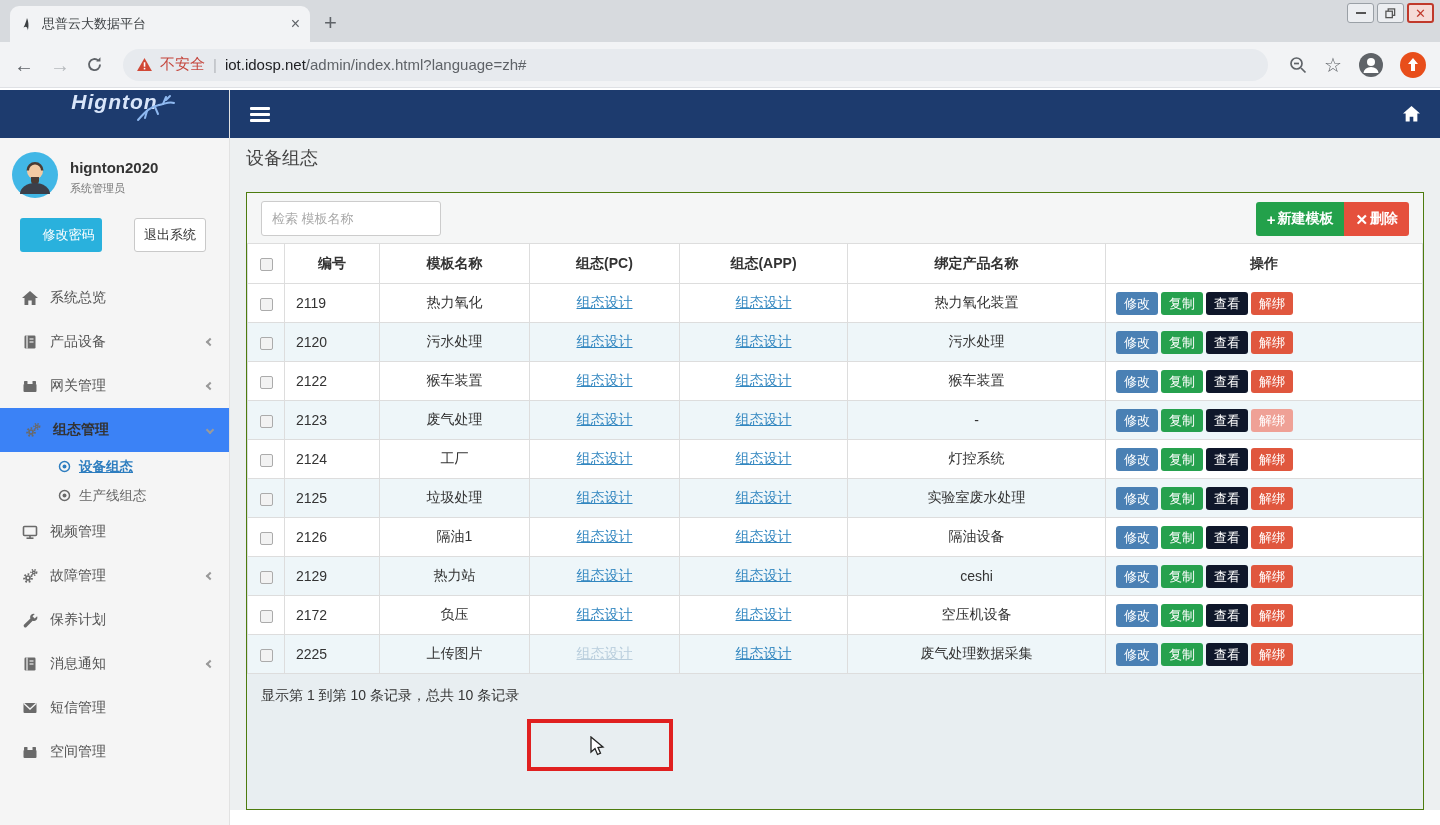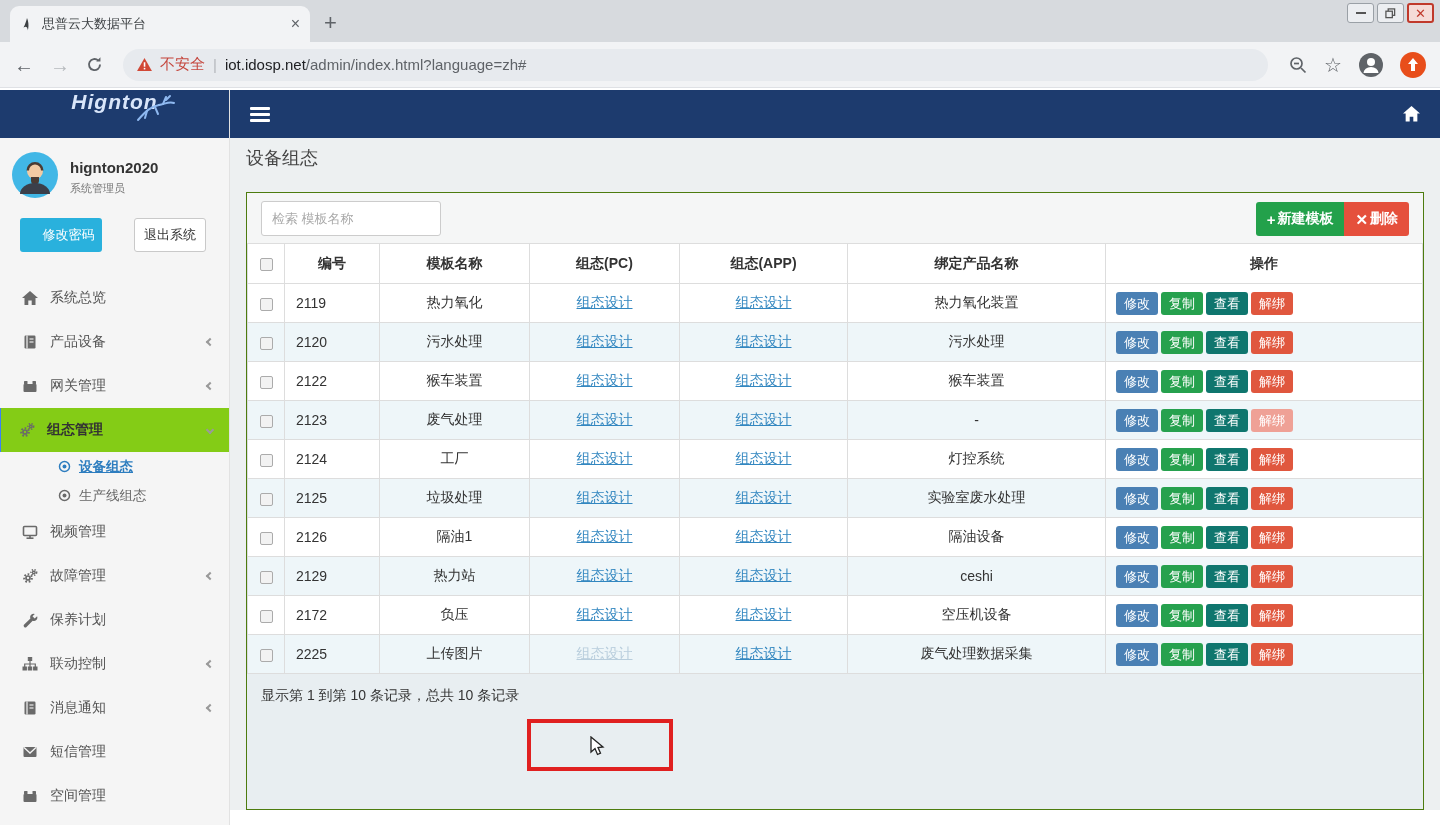--- a/index.html
+++ b/index.html
@@ -54,21 +54,21 @@
   .user-role { font-size:11px; color:#777; margin-top:5px; }
   .user-btns { display:flex; gap:32px; padding:10px 0 14px 20px; }
   .btn-pwd { width:82px; height:34px; background:#29b1dd; color:#fff; font-size:13px;
     border:none; border-radius:3px;padding-left:15px; }
   .btn-logout { width:72px; height:34px; background:#fff; color:#333; font-size:13px;
     border:1px solid #c9c9c9; border-radius:3px; }
 
   .menu { margin-top:10px; }
   .menu-item { display:flex; align-items:center; height:44px; padding:0 16px 0 22px;
     color:#555; font-size:14px; }
-  .menu-item.active { background:#84cc16; border-left:1px solid #3b82f6; padding-left:18px;
+  .menu-item.active { background:#3b82f6; border-left:7px solid #3b82f6; padding-left:18px;
     color:#333; font-weight:bold; }
   .mi-icon { width:16px; height:16px; margin-right:12px; color:#6a6a6a; flex:0 0 16px; }
   .mi-icon svg { display:block; width:100%; height:100%; }
   .chev { display:inline-block; width:6px; height:6px; border:solid #9a9a9a;
     border-width:0 2px 2px 0; margin-left:auto; }
   .chev.left { transform:rotate(135deg); }
   .chev.down { transform:rotate(45deg); }
   .submenu-item { display:flex; align-items:center; height:29px; padding-left:58px;
     font-size:13.5px; color:#666; }
   .submenu-item .mi-icon { width:13px; height:13px; flex:0 0 13px; margin-right:8px; }
@@ -101,21 +101,21 @@
   .grid tbody tr:nth-child(even) { background:#eef6f9; }
   td.cell-id { text-align:left; padding-left:11px; }
   td.cell-actions { text-align:left; padding-left:10px; }
   a.cfg { color:#3387c0; text-decoration:underline; }
   a.cfg.faded { color:#b9cedd; }
   .cb { display:inline-block; width:13px; height:13px; background:#f2f2f2;
     border:1px solid #ababab; border-radius:2px; vertical-align:middle; }
   .btnx { display:inline-block; padding:5px 8px; border-radius:3px; color:#fff;
     font-size:13px; margin-right:3px; line-height:1; }
   .btn-modify { background:#4a80b4; } .btn-copy { background:#26a14e; }
-  .btn-view { background:#0f766e; } .btn-unbind { background:#e0573e; }
+  .btn-view { background:#0f172a; } .btn-unbind { background:#e0573e; }
   .btn-unbind.disabled { background:#efa196; }
   .table-footer { padding:13px 14px; font-size:14px; color:#333; }
 
   .annotation-rect { position:absolute; left:527px; top:629px; width:146px; height:52px;
     border:4px solid #e02020; z-index:40; }
   .mouse-cursor { position:absolute; left:590px; top:646px; z-index:60; }
 </style>
 </head>
 <body>
 
@@ -321,33 +321,20 @@
           <div class="menu-item">
             <span class="mi-icon">
               <svg viewBox="0 0 16 16" fill="currentColor">
                 <path d="M12.8 2 a3.4 3.4 0 0 0 -4.4 4.4 L2.2 12.6 a1.6 1.6 0 0 0 2.3 2.3 L10.7 8.7 a3.4 3.4 0 0 0 4.4 -4.4 L12.7 6.5 L10.5 4.3 Z"></path>
               </svg>
             </span>
             <span class="label">保养计划</span>
           </div>
           <div class="menu-item">
             <span class="mi-icon">
-              <svg viewBox="0 0 16 16" fill="currentColor" stroke="currentColor">
-                <rect x="6.3" y="1.5" width="3.4" height="3"></rect>
-                <rect x="1" y="11" width="3.4" height="3"></rect>
-                <rect x="6.3" y="11" width="3.4" height="3"></rect>
-                <rect x="11.6" y="11" width="3.4" height="3"></rect>
-                <path d="M8 4.5 V8 M2.7 11 V8 H13.3 V11 M8 8 V11" fill="none" stroke-width="1.2"></path>
-              </svg>
-            </span>
-            <span class="label">联动控制</span>
-            <span class="chev left"></span>
-          </div>
-          <div class="menu-item">
-            <span class="mi-icon">
               <svg viewBox="0 0 16 16">
                 <rect x="2.5" y="1.5" width="11" height="13" rx="1.2" fill="currentColor"></rect>
                 <line x1="5" y1="1.5" x2="5" y2="14.5" stroke="#f5f5f5" stroke-width="1.2"></line>
                 <line x1="7.5" y1="5" x2="11.5" y2="5" stroke="#f5f5f5" stroke-width="1.1"></line>
                 <line x1="7.5" y1="8" x2="11.5" y2="8" stroke="#f5f5f5" stroke-width="1.1"></line>
               </svg>
             </span>
             <span class="label">消息通知</span>
             <span class="chev left"></span>
           </div>

